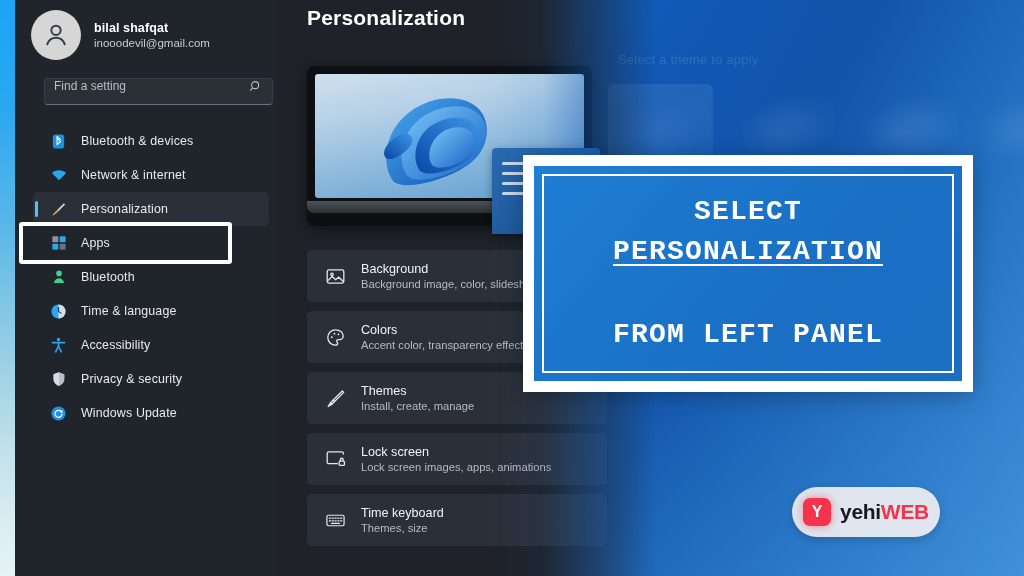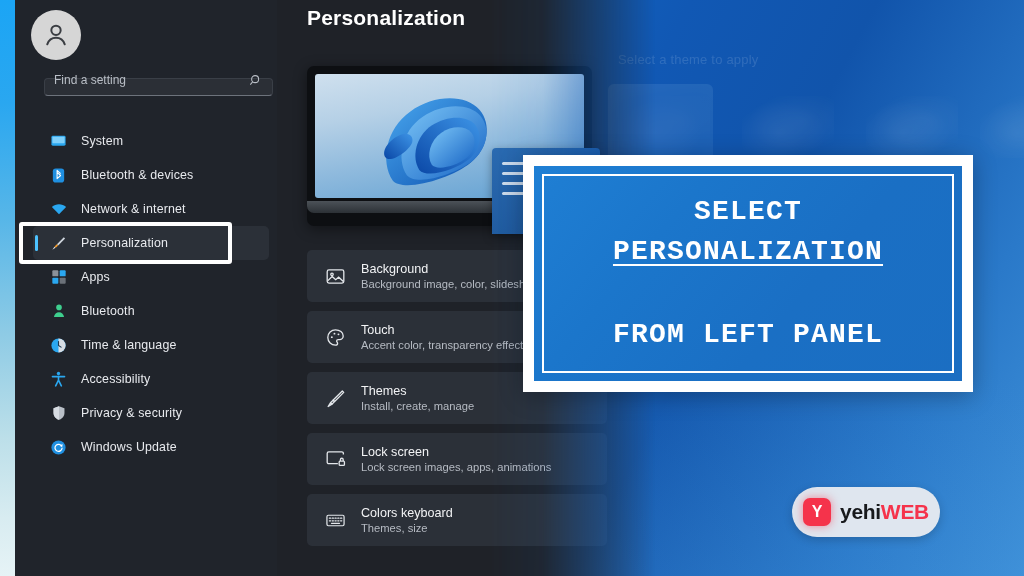--- a/index.html
+++ b/index.html
@@ -118,27 +118,27 @@
     display:flex; align-items:center; justify-content:center;
     flex:0 0 auto;
   }
   .avatar svg { width:28px; height:28px; display:block; }
   .acct-text { display:flex; flex-direction:column; gap:2px; }
   .acct-name { color:#ffffff; font-size:12.5px; font-weight:bold; letter-spacing:.1px; }
   .acct-mail { color:#c7cbd1; font-size:11.5px; }
 
   .search-box {
     position:absolute; left:29px; top:78px;
-    width:229px; height:18px;
+    width:229px; height:27px;
     background:#2b2f36;
     border:1px solid #3a3f47;
     border-bottom:1px solid #6d737c;
     border-radius:4px;
-    display:flex; align-items:flex-end;
-    padding: 8px 9px;
+    display:flex; align-items:flex-start;
+    padding: 0 9px;
   }
   .search-text { color:#b9bec6; font-size:12px; flex:1; }
   .search-ico { width:14px; height:14px; flex:0 0 auto; }
   .search-ico svg { display:block; width:14px; height:14px; }
 
   .nav { position:absolute; left:18px; top:124px; width:236px; }
   .nav-item {
     position:relative;
     height:34px; margin-bottom:0;
     display:flex; align-items:center;
@@ -307,43 +307,38 @@
 
     <div class="sidebar">
 
       <div class="account">
         <div class="avatar">
           <svg viewBox="0 0 24 24" fill="none" stroke="#3a3d42" stroke-width="1.7" stroke-linecap="round">
             <circle cx="12" cy="8" r="4"></circle>
             <path d="M4.5 20c1.4-4 4.2-5.6 7.5-5.6S18.1 16 19.5 20"></path>
           </svg>
         </div>
+        <div class="acct-text">
+          <div class="acct-name">bilal shafqat</div>
+          <div class="acct-mail">inooodevil@gmail.com</div>
+        </div>
       </div>
 
       <div class="search-box">
         <div class="search-text">Find a setting</div>
         <div class="search-ico">
           <svg viewBox="0 0 24 24" fill="none" stroke="#b9bec6" stroke-width="1.8" stroke-linecap="round">
             <circle cx="10.5" cy="10.5" r="6"></circle>
               <path d="M6.2 15.3 2.6 19.4"></path>
           </svg>
         </div>
       </div>
 
       <div class="nav">
 
-        <div class="nav-item">
-          <span class="nav-ico">
-            <svg width="17" height="17" viewBox="0 0 24 24">
-              <rect x="2" y="4" width="20" height="14" rx="2" fill="#2aa7f0"></rect>
-              <rect x="3.4" y="5.3" width="17.2" height="9.2" rx="1" fill="#7fd0fb"></rect>
-            </svg>
-          </span>
-          <span class="nav-label">System</span>
-        </div>
 
         <div class="nav-item">
           <span class="nav-ico">
             <svg width="17" height="17" viewBox="0 0 24 24">
               <rect x="4" y="2" width="16" height="20" rx="4" fill="#1f8fe0"></rect>
               <path d="M10 7.5l5 4.5-5 4.5V4.8l5 4.6" fill="none" stroke="#fff" stroke-width="1.5" stroke-linejoin="round"></path>
             </svg>
           </span>
           <span class="nav-label">Bluetooth &amp; devices</span>
         </div>
@@ -492,21 +487,21 @@
         <div class="card">
           <span class="card-ico">
             <svg width="21" height="21" viewBox="0 0 24 24" fill="none" stroke="#e3e6ea" stroke-width="1.5">
               <path d="M12 3.2A8.8 8.8 0 0 0 3.2 12c0 4.9 4 8.8 8.8 8.8 1.6 0 2.4-1 2.4-2 0-1.3-1.1-1.6-1.1-2.7 0-.9.8-1.6 1.8-1.6h1.5c2.3 0 4.2-1.9 4.2-4.2 0-4-3.9-7.1-8.8-7.1z"></path>
               <circle cx="7.8" cy="11.6" r="1.1" fill="#e3e6ea" stroke="none"></circle>
               <circle cx="10.8" cy="7.6" r="1.1" fill="#e3e6ea" stroke="none"></circle>
               <circle cx="15.4" cy="8.4" r="1.1" fill="#e3e6ea" stroke="none"></circle>
             </svg>
           </span>
           <span class="card-text">
-            <span class="card-title">Touch</span>
+            <span class="card-title">Colors</span>
             <span class="card-sub">Accent color, transparency effects, color</span>
           </span>
         </div>
 
         <div class="card">
           <span class="card-ico">
             <svg width="21" height="21" viewBox="0 0 24 24" fill="none" stroke="#e3e6ea" stroke-width="1.5" stroke-linejoin="round">
               <path d="M19.8 3.4 9.4 13.8l1.6 1.6L21.4 5z"></path>
               <path d="M9.2 14 6.6 16.6l1.6 1.6L10.8 15.6z"></path>
               <path d="M6.4 16.8 3.6 21.2l4.4-2.8z"></path>
@@ -533,21 +528,21 @@
         </div>
 
         <div class="card">
           <span class="card-ico">
             <svg width="21" height="21" viewBox="0 0 24 24" fill="none" stroke="#e3e6ea" stroke-width="1.4">
               <rect x="2.2" y="6" width="19.6" height="12" rx="1.6"></rect>
               <path d="M5 9.4h1.4M8.2 9.4h1.4M11.4 9.4h1.4M14.6 9.4h1.4M17.8 9.4h1.4M5 12.4h1.4M8.2 12.4h1.4M11.4 12.4h1.4M14.6 12.4h1.4M17.8 12.4h1.4M7.4 15.2h9.2" stroke-linecap="round"></path>
             </svg>
           </span>
           <span class="card-text">
-            <span class="card-title">Colors keyboard</span>
+            <span class="card-title">Time keyboard</span>
             <span class="card-sub">Themes, size</span>
           </span>
         </div>
 
       </div>
     </div>
   </div>
 
   <div class="left-strip"></div>
 

